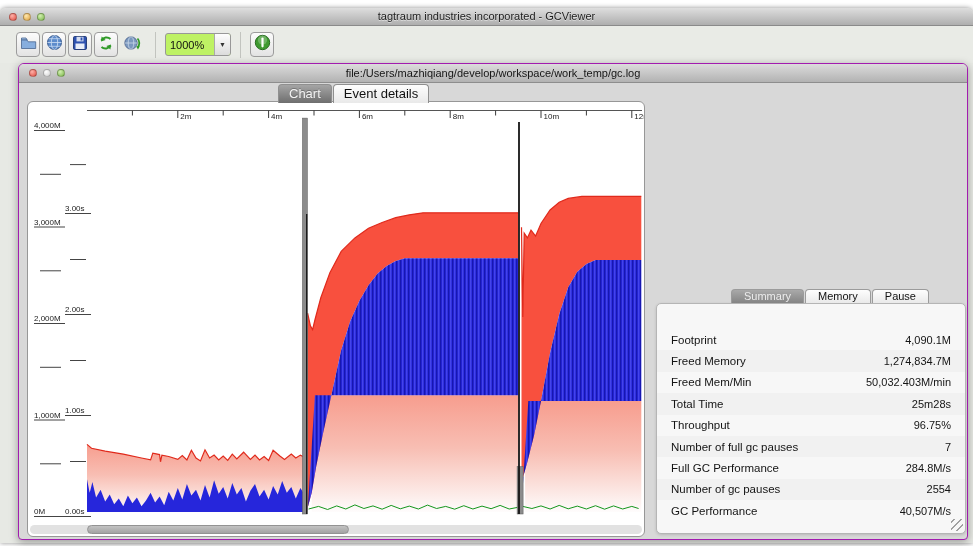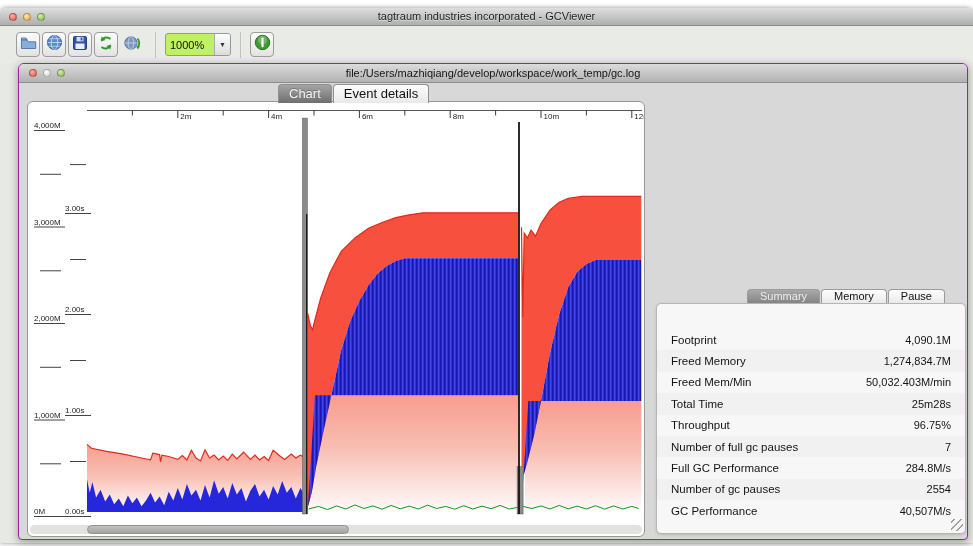--- a/index.html
+++ b/index.html
@@ -26,21 +26,21 @@
   .itb .lights{top:5px;left:10px;}
   .maintabs{position:absolute;left:259px;top:20px;display:flex;z-index:3;}
   .tab{font-size:13px;padding:1px 10px 2px 10px;border:1px solid #8f8f8f;border-bottom:none;border-radius:4px 4px 0 0;background:linear-gradient(#fdfdfd,#e9e9e9);color:#111;margin-right:1px;}
   .tab.active{background:linear-gradient(#a5a5a5,#6e6e6e);color:#f4f4f4;text-shadow:0 -1px 0 rgba(0,0,0,.25);}
   .chartpanel{position:absolute;left:8px;top:37px;width:618px;height:436px;background:#fff;border:1px solid #979797;border-radius:6px;box-sizing:border-box;}
   .ax{font-family:"Liberation Sans",sans-serif;font-size:8px;fill:#1c1c1c;}
   .hscroll{position:absolute;left:2px;right:2px;bottom:2px;height:9px;background:#e2e2e2;border-radius:5px;}
   .hthumb{position:absolute;left:57px;top:0;width:262px;height:9px;background:linear-gradient(#c3c3c3,#a3a3a3);border:1px solid #939393;border-radius:5px;box-sizing:border-box;}
   .sumtabs{position:absolute;left:712px;top:225px;display:flex;z-index:3;}
   .stab{font-size:11px;padding:0 12px 1px 12px;border:1px solid #9b9b9b;border-bottom:none;border-radius:4px 4px 0 0;background:linear-gradient(#fdfdfd,#eaeaea);color:#111;margin-right:1px;}
-  .stab.active{background:linear-gradient(#a9a9a9,#848484);color:#ececec;margin-left:16px;}
+  .stab.active{background:linear-gradient(#a9a9a9,#848484);color:#ececec;}
   .sumpanel{position:absolute;left:637px;top:239px;width:310px;height:231px;background:#f7f7f7;border:1px solid #b5b5b5;border-radius:5px;box-sizing:border-box;padding-top:25px;box-shadow:0 1px 3px rgba(0,0,0,.15);}
   .srow{display:flex;justify-content:space-between;padding:0 14px;height:21.4px;align-items:center;}
   .srow:nth-child(even){background:rgba(0,0,0,.025);}
   .slabel{font-size:11.5px;color:#141414;}
   .svalue{font-size:11px;color:#141414;}
   .grip{position:absolute;right:2px;bottom:2px;width:12px;height:12px;background:repeating-linear-gradient(135deg,transparent 0 2px,#a0a0a0 2px 3px,transparent 3px 5px);}
 </style>
 </head>
 <body>
 

